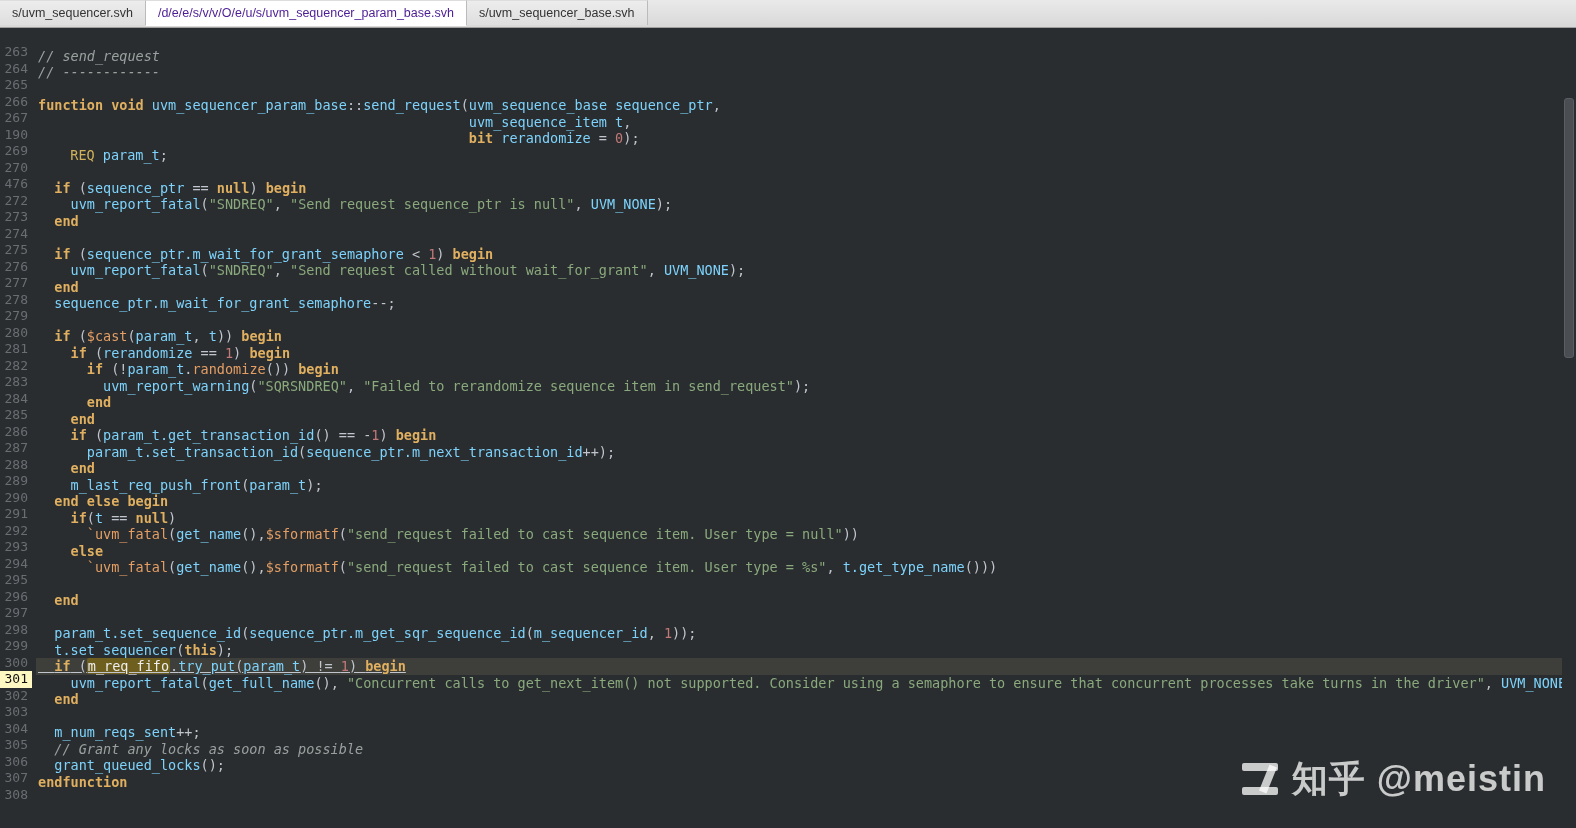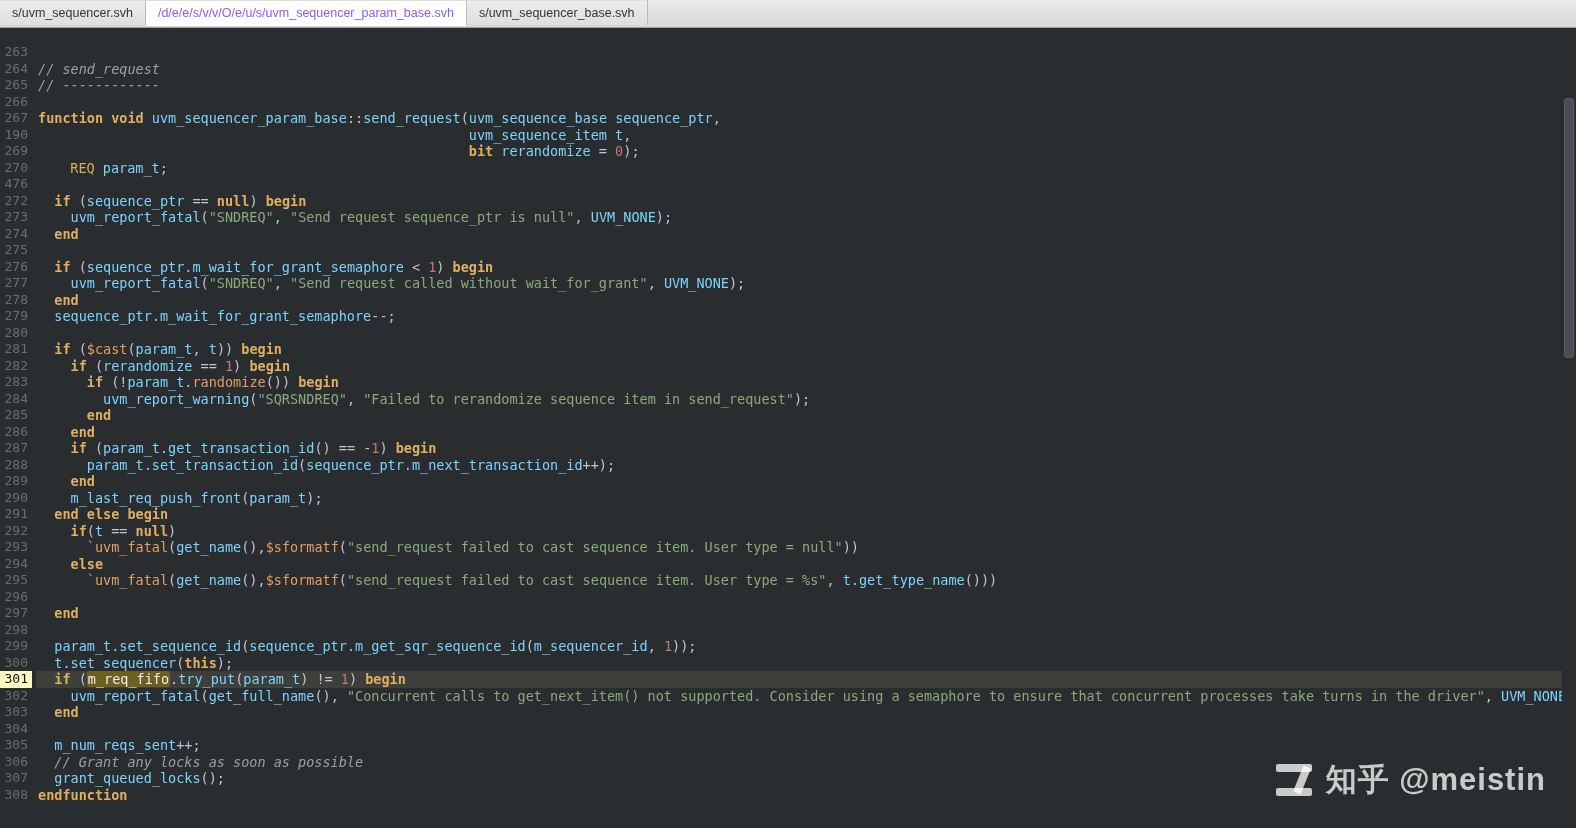--- a/index.html
+++ b/index.html
@@ -24,21 +24,21 @@
     padding: 5px 12px;
     font-size: 12.5px;
     color: #333;
     background: linear-gradient(to bottom, #ededed, #dedede);
     border-right: 1px solid #bbb;
     border-top: 1px solid #ddd;
     cursor: pointer;
   }
   .tab.active {
     background: #ffffff;
-    color: #8b5cf6;
+    color: #4c1d95;
     border-bottom: 1px solid #fff;
   }
   .editor {
     display: flex;
     height: calc(100% - 28px);
     background: #2a2d2f;
     position: relative;
   }
   .gutter {
     width: 32px;
@@ -54,33 +54,34 @@
     padding-right: 4px;
     font-size: 13px;
   }
   .fold-col {
     width: 4px;
     background: #2a2d2f;
     border-right: 0px solid #444;
   }
   .code {
     flex: 1;
-    padding-top: 16px;
+    padding-top: 3px;
     white-space: pre;
     overflow: hidden;
     position: relative;
   }
   .codeline {
     height: 16.5px;
     line-height: 16.5px;
     padding-left: 2px;
     font-size: 13.5px;
   }
   .codeline.hl {
     background: #3e3f3a;
+    text-decoration: underline;
   }
   .gutter .ln.hlmark {
     background: #fef9c3;
     color: #111;
   }
   
   .cm { color: #9aa0a0; font-style: italic; }  
   .kw { color: #e0b060; font-weight: bold; }   
   .fn { color: #7dd3fc; }                       
   .ty { color: #d1b25c; margin-left: 16px; }                       
@@ -104,21 +105,21 @@
     height: 260px;
     background: #4a4e52;
     border: 1px solid #5a5e62;
     border-radius: 3px;
   }
   .watermark {
     position: absolute;
     right: 30px;
     bottom: 18px;
     font-family: "Helvetica Neue", Arial, sans-serif;
-    font-size: 31px;
+    font-size: 36px;
     font-weight: 600;
     color: rgba(255,255,255,0.75);
     letter-spacing: 1px;
     pointer-events: none;
   }
   .watermark .logo {
     display:inline-flex; align-items:center; gap:10px;
   }
   .watermark svg { vertical-align: middle; }
 </style>

